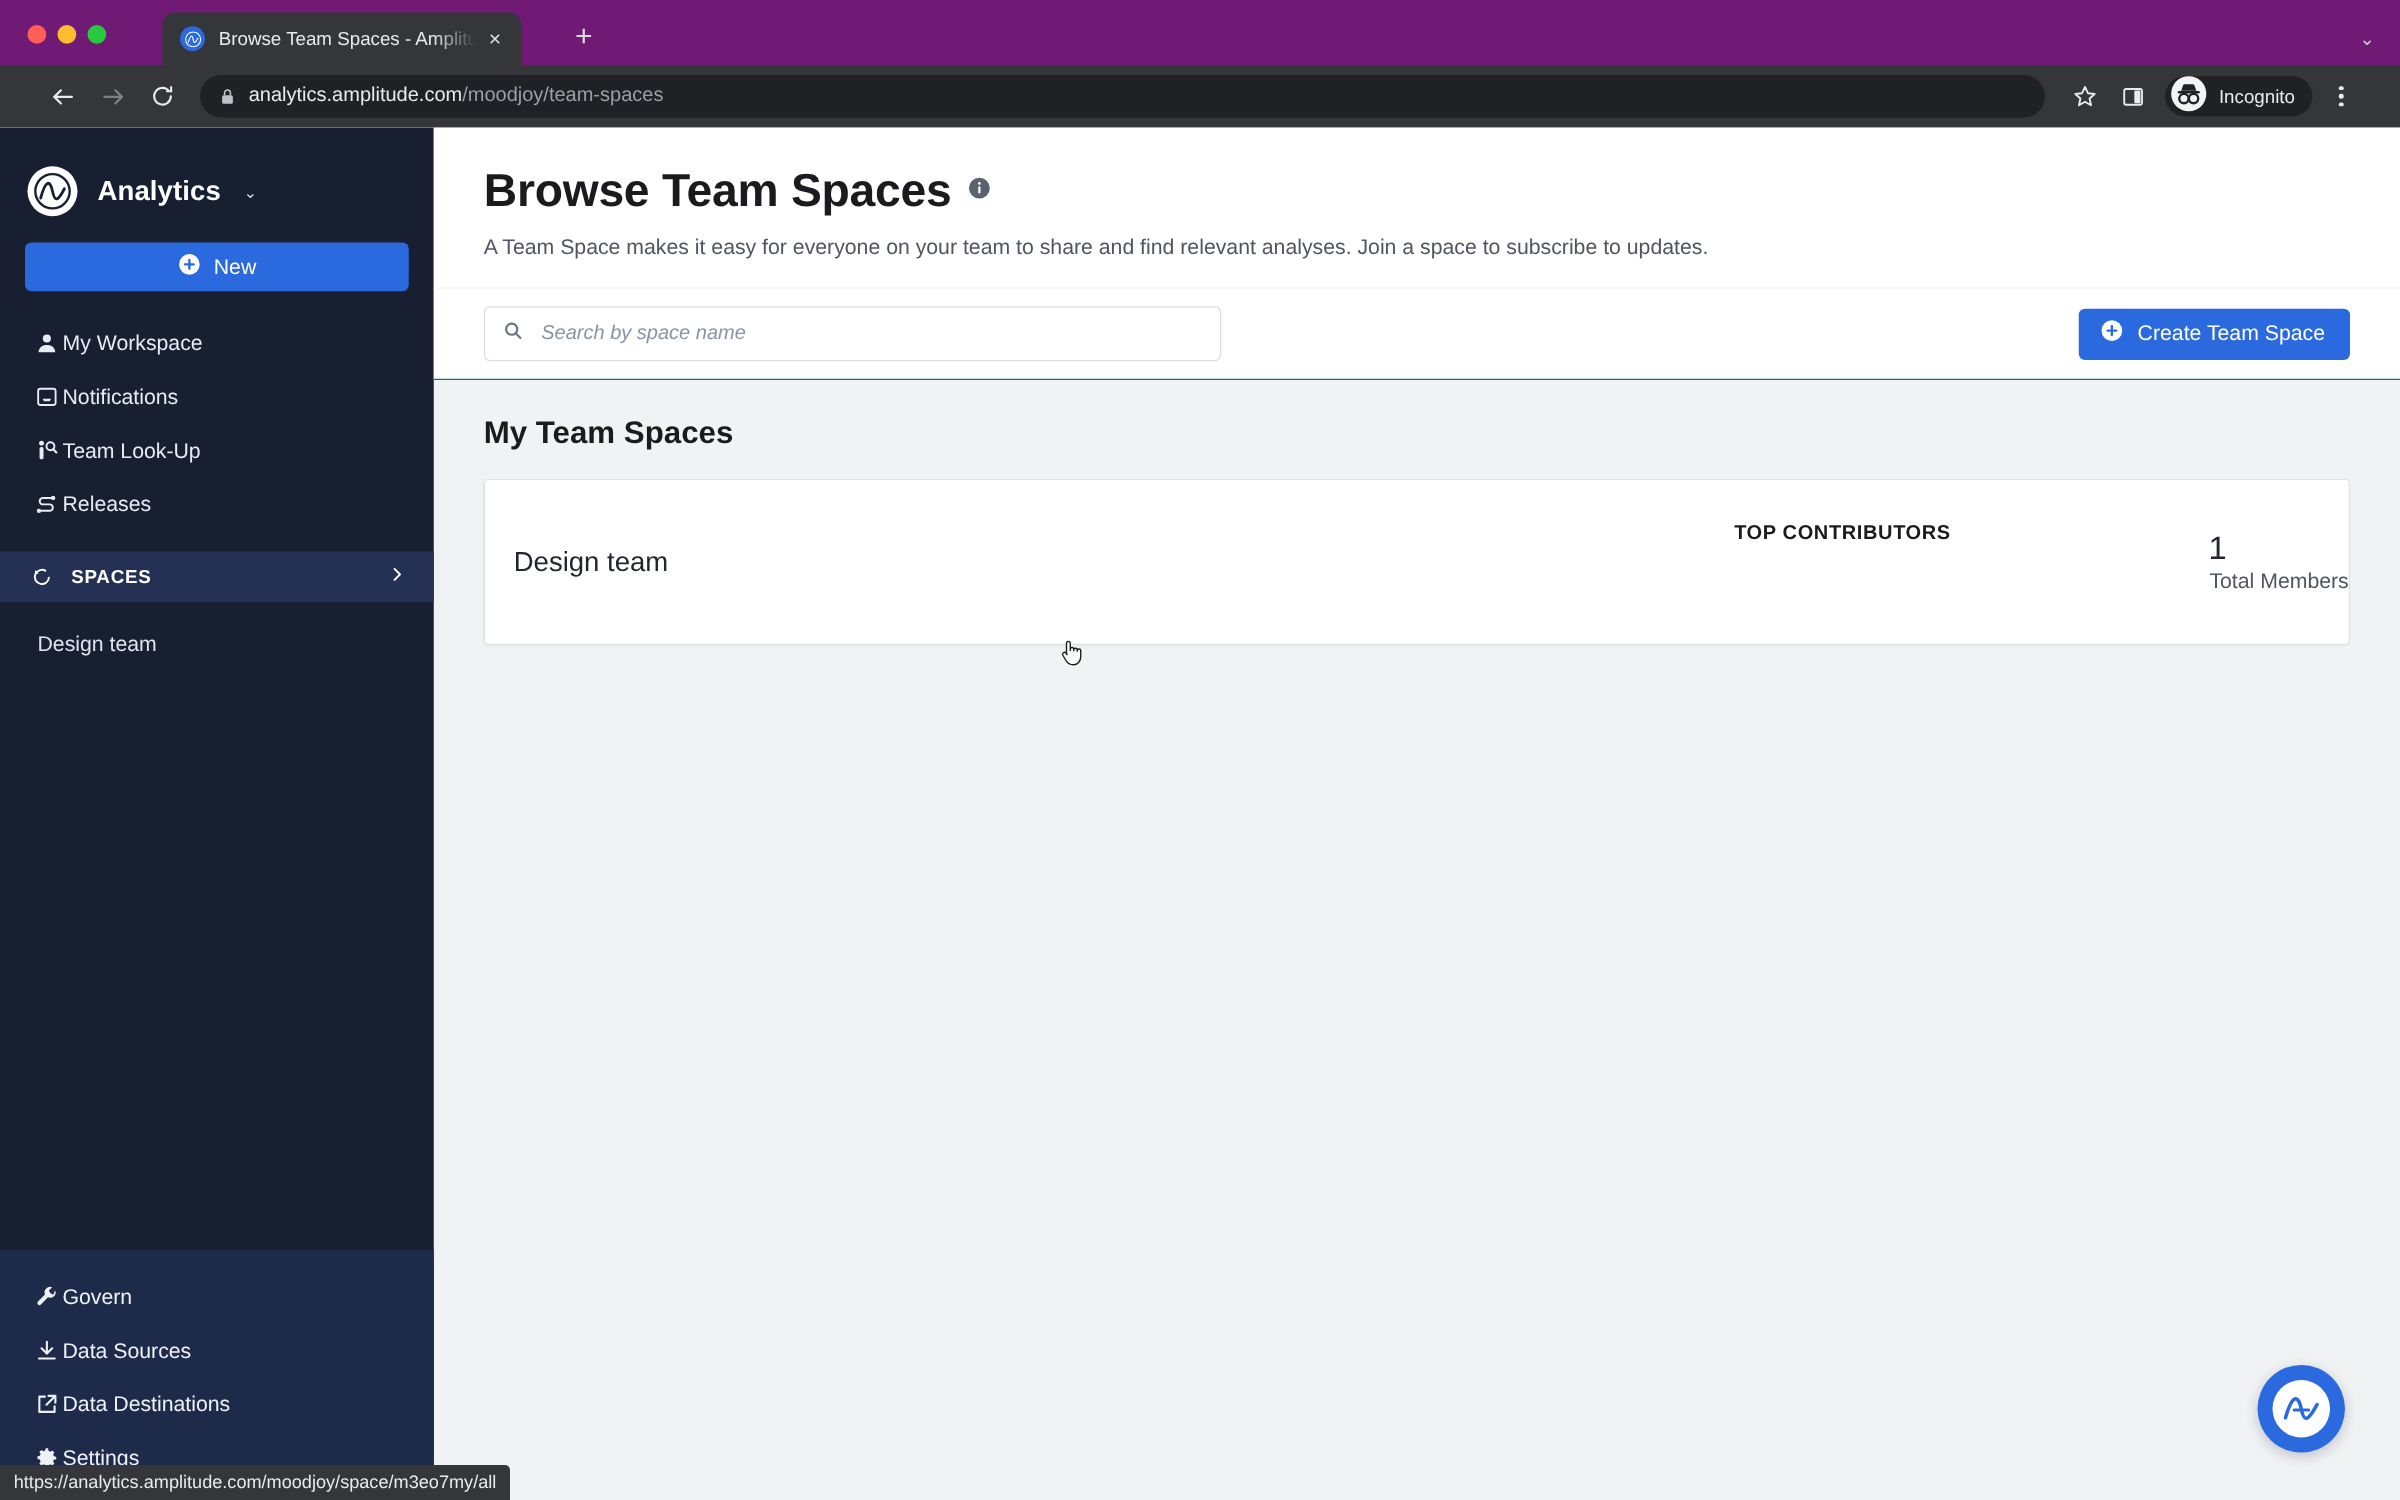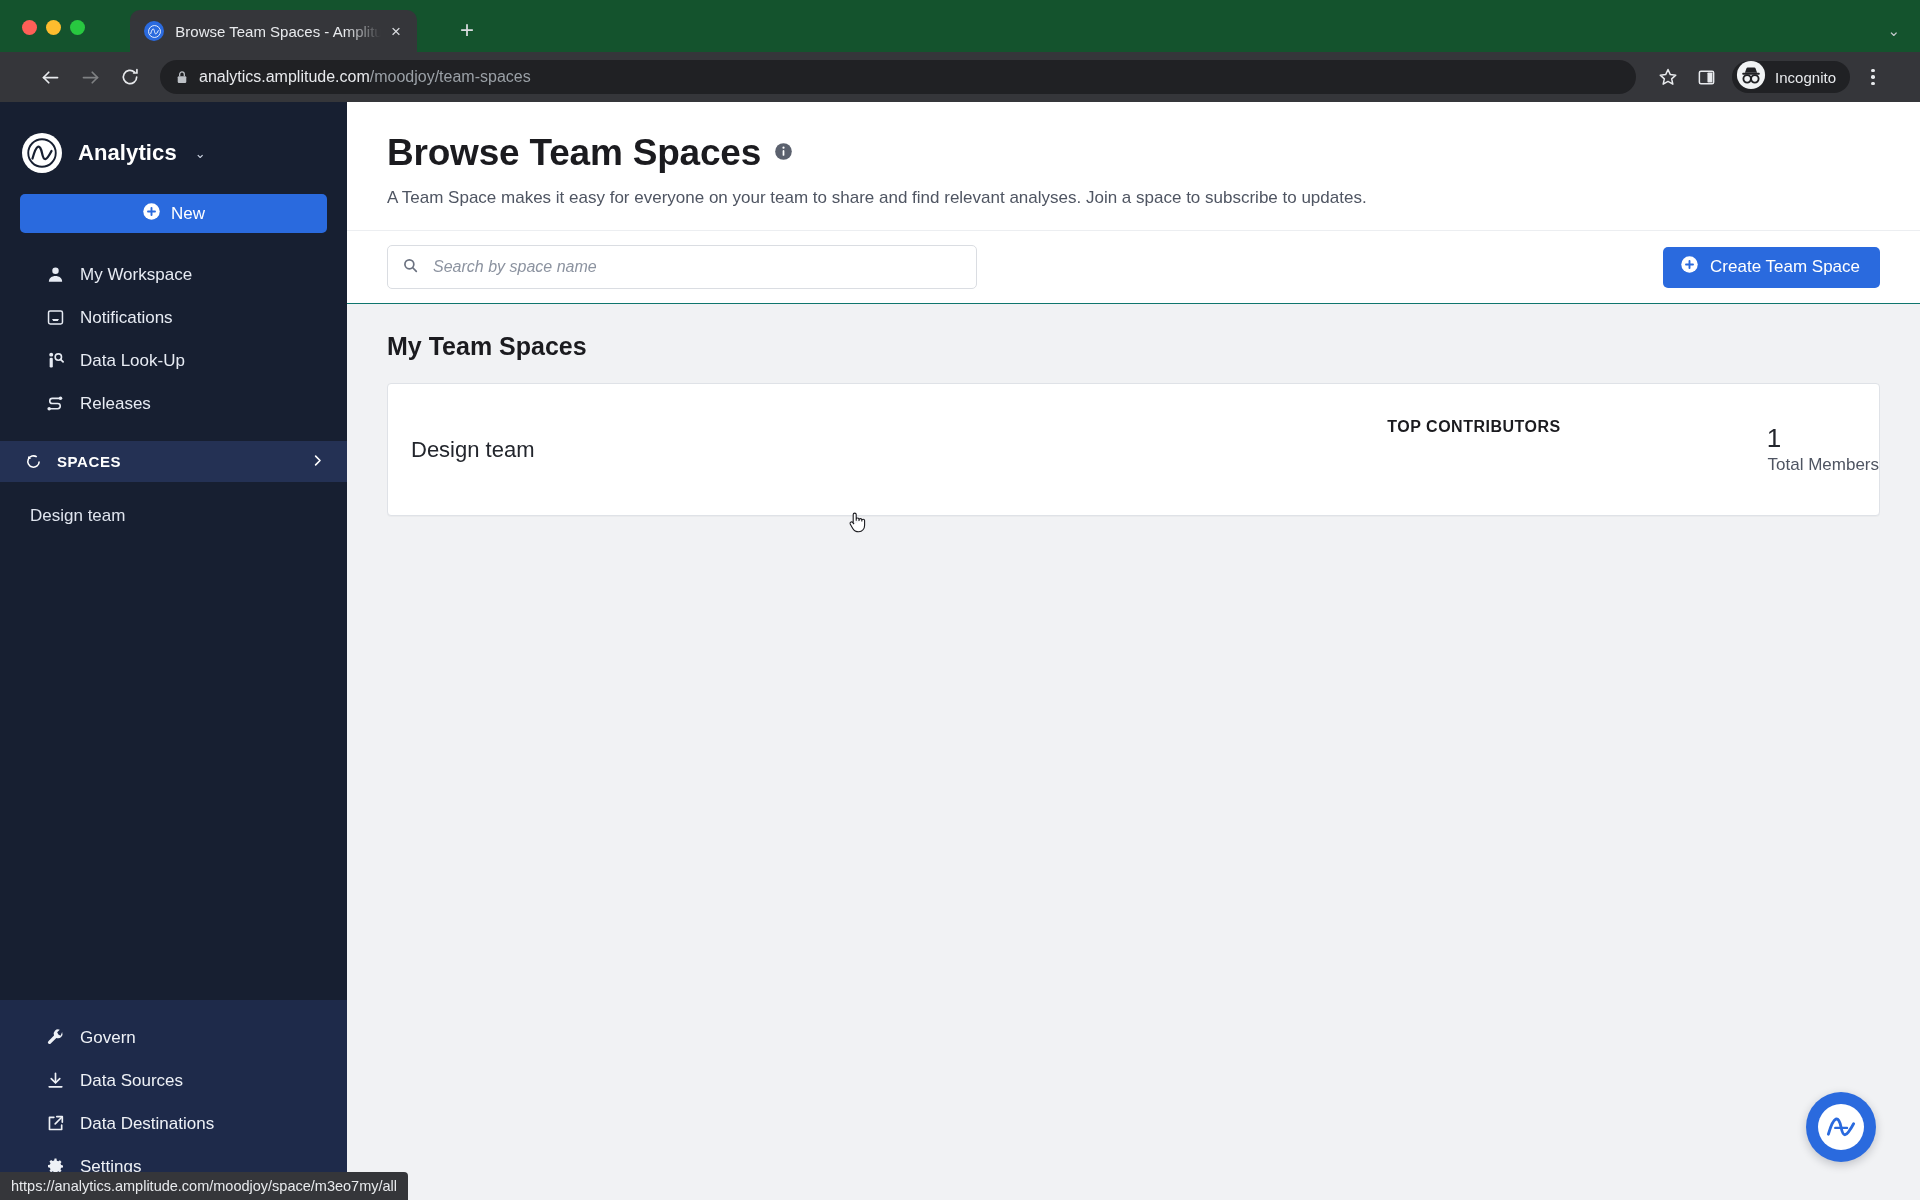--- a/index.html
+++ b/index.html
@@ -7,22 +7,22 @@
   body {
     font-family:"Liberation Sans", sans-serif;
     background:#202124;
     -webkit-font-smoothing:antialiased;
   }
 
   
   #browser { width:1920px; height:1200px; position:relative; background:#202124; }
 
   #tabstrip {
-    height:52px; background:#14532d; position:relative;
-    display:flex; align-items:flex-end;text-align:center;
+    height:52px; background:#701a75; position:relative;
+    display:flex; align-items:flex-end;
   }
   #traffic { display:flex; gap:9px; padding:0 0 17px 22px; }
   .light { width:15px; height:15px; border-radius:50%; }
   .l-red{ background:#ff5f57; } .l-yellow{ background:#febc2e; } .l-green{ background:#28c840; }
 
   #tab {
     position:absolute; left:130px; bottom:0; width:287px; height:42px;
     background:#35363a; border-radius:10px 10px 0 0;
     display:flex; align-items:center; padding:0 8px 0 14px;
   }
@@ -106,21 +106,21 @@
   #sb-search-text { font-size:17px; color:#e3e7ef; flex:1 1 auto; }
 
   #new-btn {
     margin:16px 20px 0 20px; height:39px; background:#2a6ade; border-radius:5px;
     display:flex; align-items:center; justify-content:center; gap:10px;
   }
   #new-btn span { font-size:17px; color:#fff; font-weight:400; }
 
   .nav-list { margin-top:20px; }
   .nav-item {
-    height:43px; display:flex; align-items:center; gap:14px; padding-left:44px;
+    height:43px; display:flex; align-items:center; gap:2px; padding-left:26px;
     font-size:17px; color:#e7ebf3;
   }
   .nav-ico { width:22px; height:22px; flex:0 0 auto; display:flex; align-items:center; justify-content:center; }
 
   #spaces-header {
     margin-top:16px; height:41px; background:#243154;
     display:flex; align-items:center; padding:0 22px 0 22px; gap:13px;
   }
   #spaces-label { font-size:15px; font-weight:700; letter-spacing:.6px; color:#ffffff; flex:1 1 auto; }
   #spaces-chevron { color:#fff; font-size:15px; font-weight:700; }
@@ -328,21 +328,21 @@
         </div>
         <div class="nav-item">
           <span class="nav-ico">
             <svg width="19" height="19" viewBox="0 0 24 24">
                 <circle cx="6.6" cy="4.6" r="2.5" fill="#e7ebf3"></circle>
                 <rect x="4.6" y="8.4" width="4" height="12.4" rx="1.6" fill="#e7ebf3"></rect>
                 <circle cx="15.6" cy="7.6" r="4" fill="none" stroke="#e7ebf3" stroke-width="2"></circle>
                 <line x1="18.4" y1="10.5" x2="21.6" y2="13.8" stroke="#e7ebf3" stroke-width="2.2" stroke-linecap="round"></line>
               </svg>
           </span>
-          <span>Data Look-Up</span>
+          <span>Team Look-Up</span>
         </div>
         <div class="nav-item">
           <span class="nav-ico">
             <svg width="20" height="20" viewBox="0 0 24 24" fill="none" stroke="#e7ebf3" stroke-width="1.9" stroke-linecap="round">
                 <path d="M18 5.2H8.8a3.1 3.1 0 0 0 0 6.2h6.4a3.1 3.1 0 0 1 0 6.2H5.6"></path>
                 <circle cx="18.6" cy="5.2" r="2.1" fill="#e7ebf3" stroke="none"></circle>
                 <circle cx="5" cy="17.6" r="2.1" fill="#e7ebf3" stroke="none"></circle>
               </svg>
           </span>
           <span>Releases</span>

